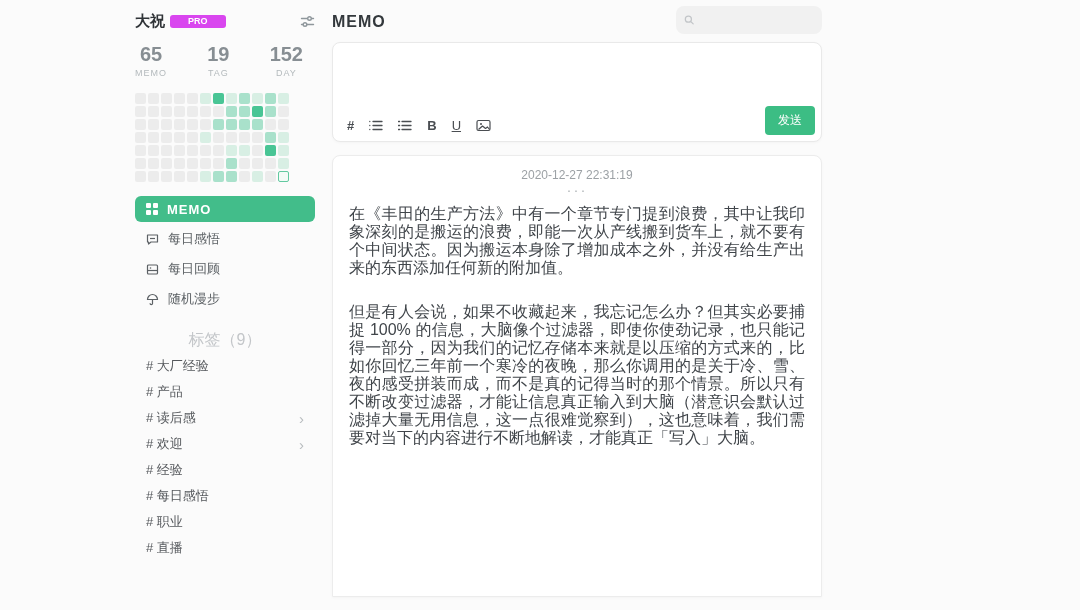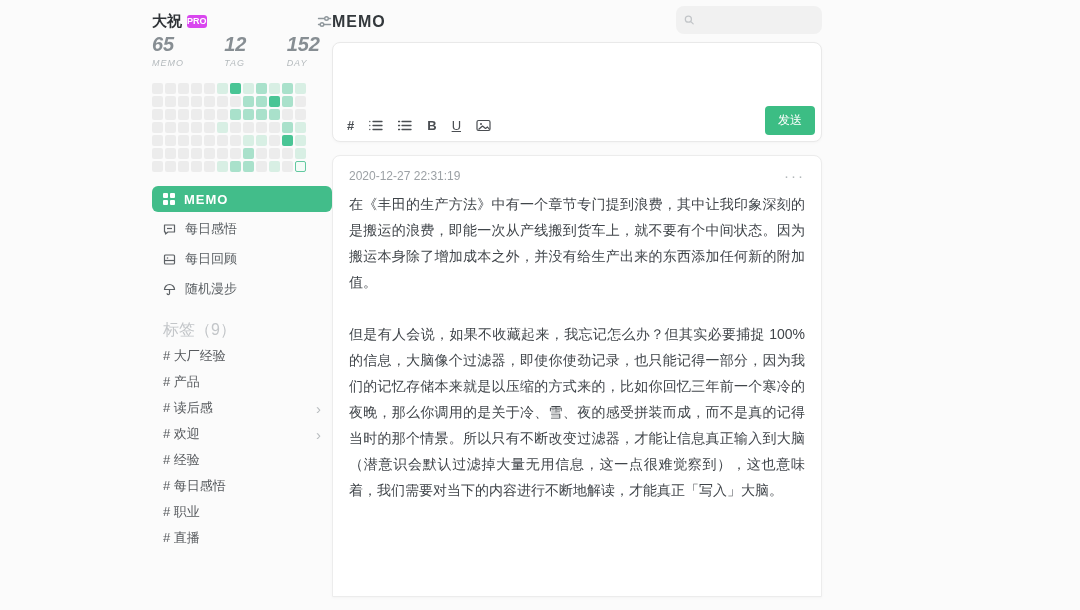--- a/index.html
+++ b/index.html
@@ -1,28 +1,28 @@
 <!DOCTYPE html>
 <html><head>
 <meta charset="utf-8">
 <style>
   * { margin:0; padding:0; box-sizing:border-box; }
   html,body { width:1080px; height:610px; overflow:hidden; background:#fbfbfb;
     font-family:"Liberation Sans","DejaVu Sans",sans-serif; color:#3f4347; }
 
   
-  .sidebar { position:absolute; left:152px; top:0; width:180px; }
+  .sidebar { position:absolute; left:135px; top:0; width:180px;text-align:center; }
   .side-head { display:flex; align-items:center; margin-top:12px; }
   .brand-name { font-size:15px; font-weight:bold; color:#2f3337; }
   .pro-badge { background:#d946ef; color:#fff; font-size:9px; font-weight:bold;
-    border-radius:3px; padding:2px 0; margin-left:5px; line-height:1; }
+    border-radius:3px; padding:2px 18px; margin-left:5px; line-height:1; }
   .side-head .spacer { flex:1; }
   .icon-btn { cursor:pointer; color:#8f979c; display:flex; align-items:center; }
 
-  .stats { display:flex; justify-content:space-between; margin-top:2px; padding-right:12px;font-style:italic; }
+  .stats { display:flex; justify-content:space-between; margin-top:12px; padding-right:12px; }
   .stat-value { font-size:20px; font-weight:bold; color:#878e93; line-height:1.1; }
   .stat-label { font-size:9px; color:#b4babd; letter-spacing:1px; margin-top:3px; }
 
   .heatmap { margin-top:15px; display:grid; grid-template-columns:repeat(12,11px);
     grid-auto-rows:11px; gap:2px; }
   .cell { border-radius:2px; }
   .lv0 { background:#ececec; }
   .lv1 { background:#d8efe4; }
   .lv2 { background:#a9e1cb; }
   .lv3 { background:#49c595; }
@@ -59,25 +59,25 @@
   .tb-hash { font-weight:bold; }
   .tb-bold { font-weight:bold; }
   .tb-underline { text-decoration:underline; }
   .send-btn { position:absolute; right:6px; bottom:6px; background:#3cbd84; color:#fff;
     border:none; border-radius:4px; font-size:12px; padding:6px 13px; cursor:pointer;
     font-family:Liberation Serif, serif; }
 
   .memo-card { margin-top:13px; background:#fff; border:1px solid #ececec;
     border-radius:8px 8px 0 0; box-shadow:0 1px 3px rgba(0,0,0,.03);
     padding:12px 16px 0; height:442px; overflow:hidden; }
-  .memo-head { display:flex; justify-content:space-between; align-items:center; }
+  .memo-head { display:flex; justify-content:space-between; align-items:center;flex-direction:column; }
   .memo-time { font-size:12px; color:#9ca1a5; }
   .memo-more { color:#b3b8bb; font-size:15px; letter-spacing:2px; cursor:pointer; line-height:1; }
   .memo-body { margin-top:8px; }
-  .memo-body p { font-size:14px; line-height:26px; color:#40454a; text-align:justify;
+  .memo-body p { font-size:16px; line-height:18px; color:#40454a; text-align:justify;
     margin-bottom:26px; }
 </style>
 </head>
 <body>
 
 <div class="sidebar">
 
   <div class="side-head">
     <span class="brand-name">大祝</span>
     <span class="pro-badge">PRO</span>
@@ -91,21 +91,21 @@
       </svg>
     </span>
   </div>
 
   <div class="stats">
     <div class="stat">
       <div class="stat-value">65</div>
       <div class="stat-label">MEMO</div>
     </div>
     <div class="stat">
-      <div class="stat-value">12</div>
+      <div class="stat-value">19</div>
       <div class="stat-label">TAG</div>
     </div>
     <div class="stat">
       <div class="stat-value">152</div>
       <div class="stat-label">DAY</div>
     </div>
   </div>
 
   <div class="heatmap">
       <div class="cell lv0"></div>

